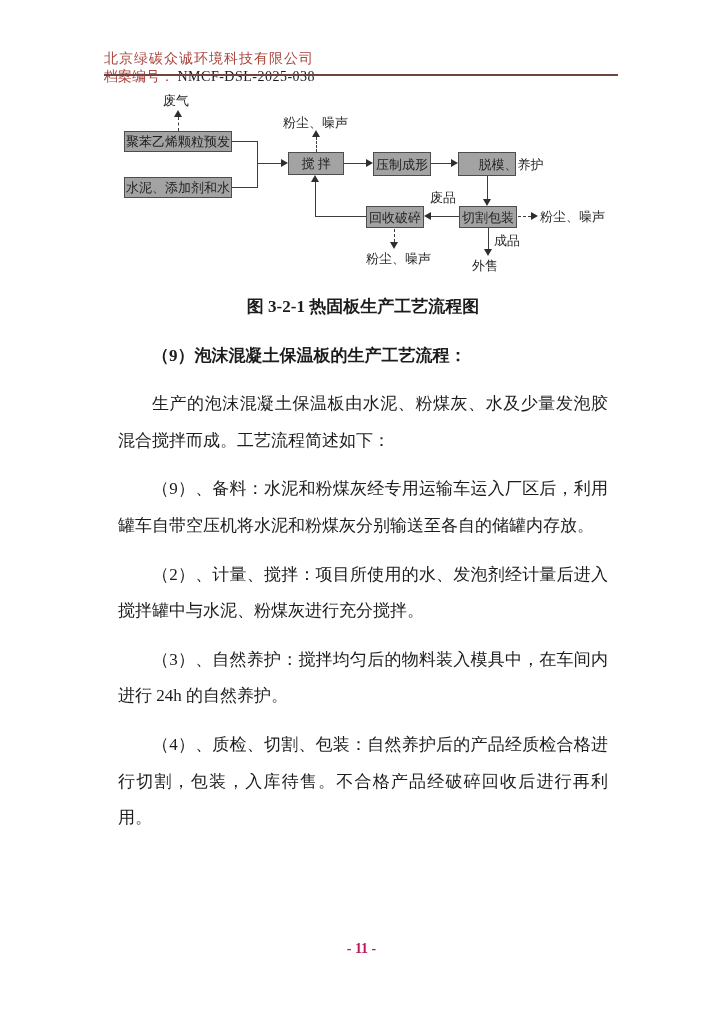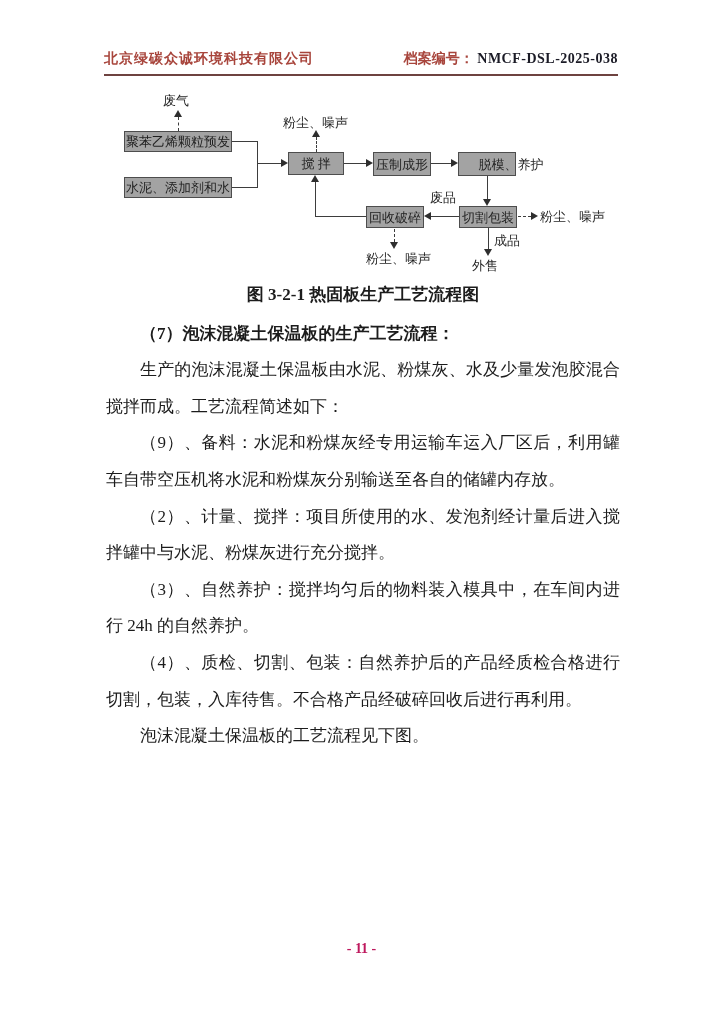--- a/index.html
+++ b/index.html
@@ -5,21 +5,21 @@
   html,body { margin:0; padding:0; background:#ffffff; }
   .page {
     position:relative; width:723px; height:1024px; background:#ffffff;
     font-family:"Liberation Serif","DejaVu Serif",serif; overflow:hidden;
   }
 
   
   .hdr-row {
     position:absolute; left:104px; top:50px; width:514px;
     display:flex; justify-content:space-between; align-items:baseline;
-    font-size:14px; font-weight:bold;
+    font-size:14px; font-weight:normal;flex-direction:column;
   }
   .hdr-company { color:#a8453c; letter-spacing:1px; }
   .hdr-right { white-space:nowrap; }
   .hdr-label { color:#a8453c; }
   .hdr-num { color:#1b1b26; margin-left:0; letter-spacing:0.5px; }
   .hdr-rule { position:absolute; left:104px; top:74px; width:514px; height:2px; background:#6e4340; }
 
   
   .fc { position:absolute; left:0; top:0; width:723px; height:285px; color:#1f1f1f; }
   .fc-box {
@@ -36,21 +36,21 @@
   .tri-up    { border-left:4px solid transparent; border-right:4px solid transparent; border-bottom:7px solid #2e2e2e; }
   .tri-down  { border-left:4px solid transparent; border-right:4px solid transparent; border-top:7px solid #2e2e2e; }
   .tri-left  { border-top:4px solid transparent; border-bottom:4px solid transparent; border-right:7px solid #2e2e2e; }
   .tri-right { border-top:4px solid transparent; border-bottom:4px solid transparent; border-left:7px solid #2e2e2e; }
 
   
   .body-text {
     position:absolute; left:106px; top:277px; width:514px;
     font-size:17px; color:#1c1c1c; line-height:36.6px;
   }
-  .body-text p { margin:0; }
+  .body-text p { margin:12px; }
   .caption { text-align:center; font-weight:bold; margin-bottom:2px !important; }
   .heading { font-weight:bold; text-indent:2em; }
   .para { text-align:justify; text-justify:inter-character; text-indent:2em; text-align-last:left; }
 
   
   .footer {
     position:absolute; left:0; top:941px; width:723px;
     text-align:center; font-size:14px; color:#be185d; font-weight:bold;
   }
 </style>
@@ -120,26 +120,25 @@
     <div class="vdash" style="left:178px;top:117px;height:14px;"></div>
     <div class="tri tri-up" style="left:174px;top:110px;"></div>
 
     <div class="vdash" style="left:316px;top:137px;height:15px;"></div>
     <div class="tri tri-up" style="left:312px;top:130px;"></div>
 
   </div>
 
   <div class="body-text">
     <p class="caption">图 3-2-1 热固板生产工艺流程图</p>
-    <p class="heading">（7）泡沫混凝土保温板的生产工艺流程：</p>
+    <p class="heading">（9）泡沫混凝土保温板的生产工艺流程：</p>
     <p class="para">生产的泡沫混凝土保温板由水泥、粉煤灰、水及少量发泡胶混合搅拌而成。工艺流程简述如下：</p>
     <p class="para">（9）、备料：水泥和粉煤灰经专用运输车运入厂区后，利用罐车自带空压机将水泥和粉煤灰分别输送至各自的储罐内存放。</p>
     <p class="para">（2）、计量、搅拌：项目所使用的水、发泡剂经计量后进入搅拌罐中与水泥、粉煤灰进行充分搅拌。</p>
     <p class="para">（3）、自然养护：搅拌均匀后的物料装入模具中，在车间内进行 24h 的自然养护。</p>
     <p class="para">（4）、质检、切割、包装：自然养护后的产品经质检合格进行切割，包装，入库待售。不合格产品经破碎回收后进行再利用。</p>
-    <p class="para">泡沫混凝土保温板的工艺流程见下图。</p>
   </div>
 
   <div class="footer">
     <span>- 11 -</span>
   </div>
 
 </div>
 
 </body></html>

